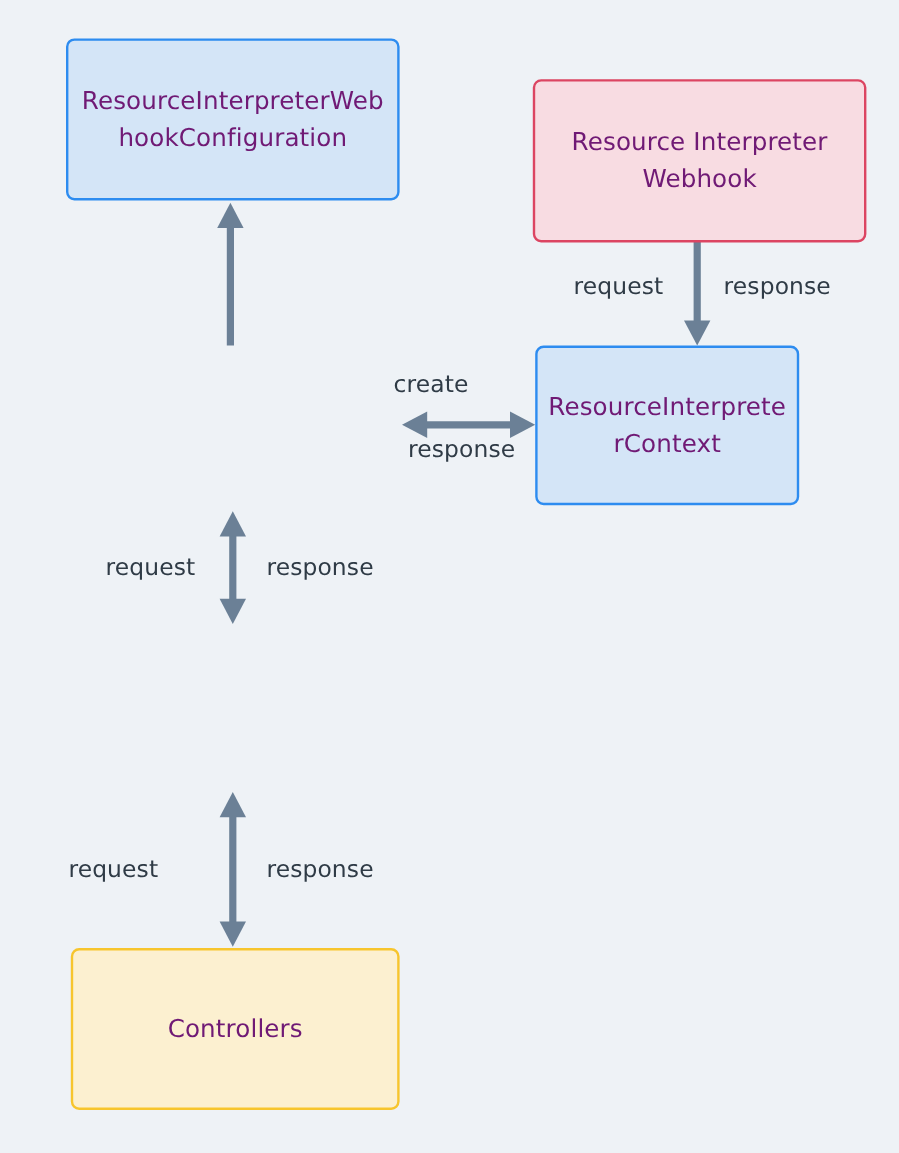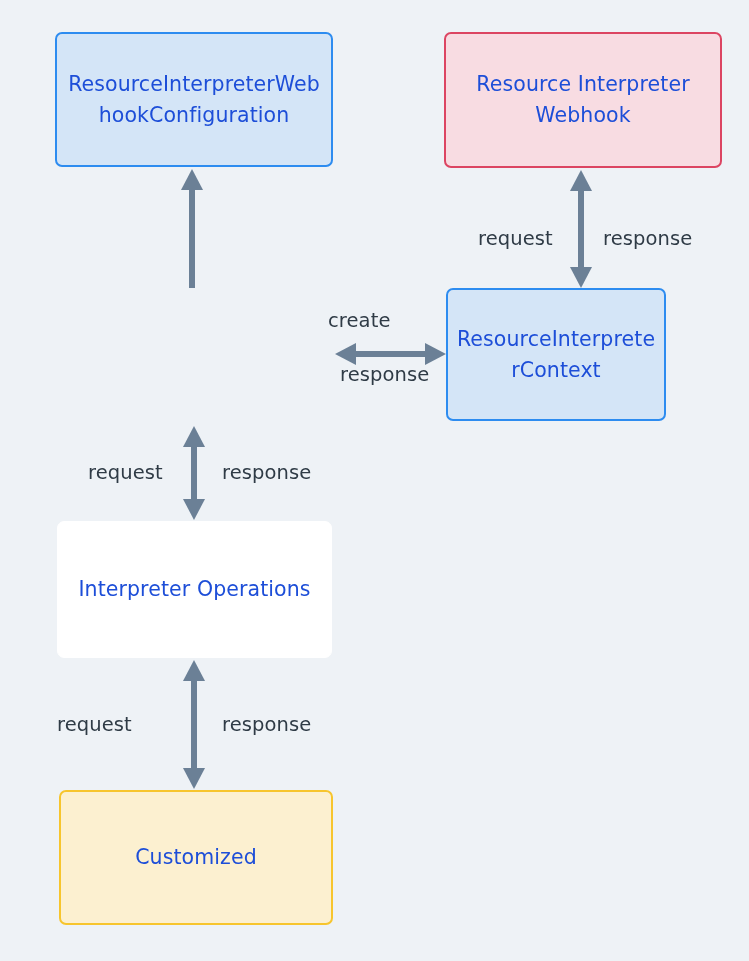--- a/index.html
+++ b/index.html
@@ -22,40 +22,41 @@
 
   
   .node {
     position: absolute;
     box-sizing: border-box;
     display: flex;
     align-items: center;
     justify-content: center;
     text-align: center;
     border-radius: 7px;
-    color: #1d4ed8;
+    color: #701a75;
     font-size: 20.5px;
     line-height: 31px;
     letter-spacing: 0.1px;
     padding: 4px 6px;
     overflow: hidden;
   }
   .node-label {
     display: block;
     width: 100%;
     word-break: break-word;
   }
 
   .node.blue {
     background: #d4e5f7;
     border: 2.5px solid #2d8cf0;
   }
   .node.pink {
     background: #f8dce2;
     border: 2.5px solid #dc4562;
+    margin-top: 34px;
   }
   .node.white {
     background: #ffffff;
     border: 1px solid #ffffff;
   }
   .node.yellow {
     background: #fcf0d0;
     border: 2.5px solid #f7c52d;
   }
 
@@ -115,26 +116,23 @@
 
   <div class="node pink" style="left:444px; top:32px; width:278px; height:136px;">
     <span class="node-label">Resource Interpreter Webhook</span>
   </div>
 
 
   <div class="node blue" style="left:446px; top:288px; width:220px; height:133px;">
     <span class="node-label">ResourceInterpreterContext</span>
   </div>
 
-  <div class="node white" style="left:57px; top:521px; width:275px; height:137px;">
-    <span class="node-label">Interpreter Operations</span>
-  </div>
 
   <div class="node yellow" style="left:59px; top:790px; width:274px; height:135px;">
-    <span class="node-label">Customized</span>
+    <span class="node-label">Controllers</span>
   </div>
 
 
   <div class="edge-label" style="left:478px; top:228px;">request</div>
 
   <div class="edge-label" style="left:603px; top:228px;">response</div>
 
   <div class="edge-label" style="left:328px; top:310px;">create</div>
 
   <div class="edge-label" style="left:340px; top:364px;">response</div>

